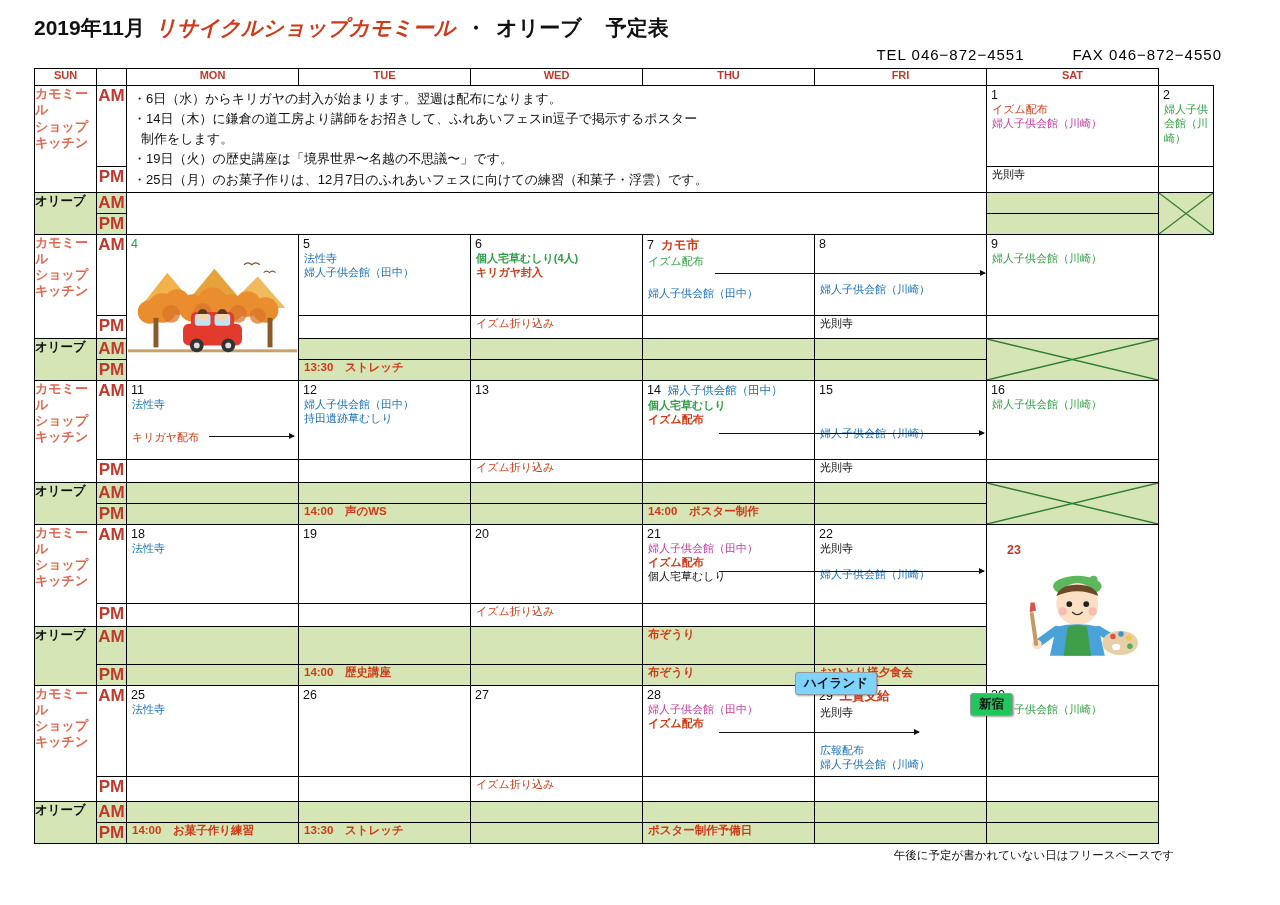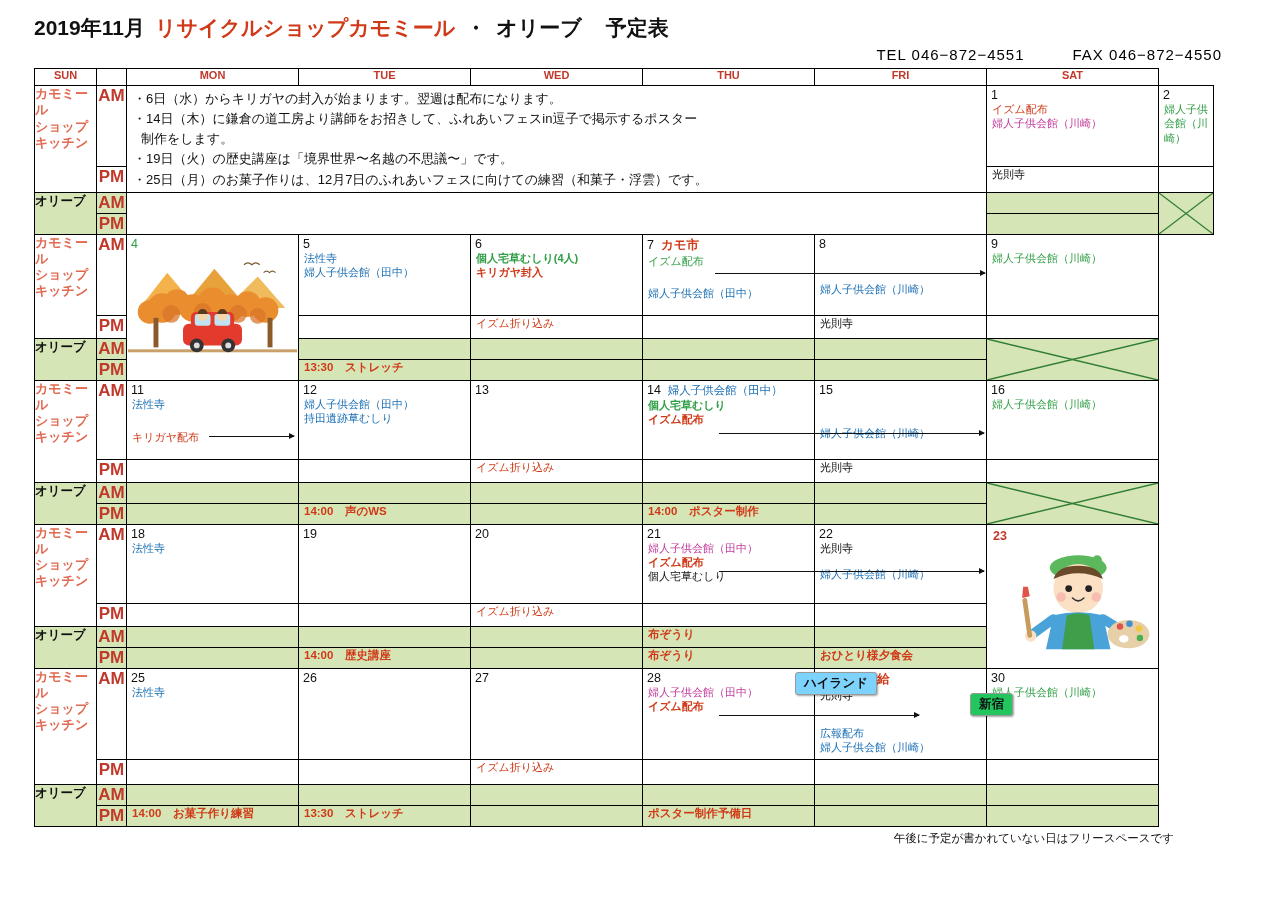--- a/index.html
+++ b/index.html
@@ -8,21 +8,21 @@
     background:#ffffff;
     font-family:"Liberation Sans","DejaVu Sans",sans-serif;
     color:#000;
     overflow:hidden;
   }
   .page{position:relative;width:1280px;height:905px;box-sizing:border-box;padding:14px 30px 0 34px;}
 
   
   .title-row{display:flex;align-items:flex-end;gap:10px;white-space:nowrap;}
   .t-date{font-size:21px;font-weight:bold;color:#111;letter-spacing:0px;}
-  .t-main{font-size:21px;font-weight:bold;color:#d03a18;}
+  .t-main{font-size:21px;font-weight:bold;color:#d03a18;font-style:italic;}
   .t-kitchen{font-size:21px;font-weight:bold;color:#1a7ec2;}
   .t-amp{font-size:21px;font-weight:bold;color:#111;}
   .t-olive{font-size:21px;font-weight:bold;color:#111;}
   .t-yotei{font-size:21px;font-weight:bold;color:#111;margin-left:14px;}
 
   .contact-row{display:flex;justify-content:flex-end;gap:48px;font-size:15px;letter-spacing:1px;margin:4px 28px 5px 0;}
 
   
   table.cal{border-collapse:collapse;table-layout:fixed;width:1180px;}
   table.cal td,table.cal th{border:1px solid #000;padding:0;vertical-align:top;}
@@ -387,21 +387,21 @@
         <div class="evt r bold">イズム配布</div>
         <div class="evt k">個人宅草むしり</div>
         <div class="arrow" style="position:absolute;left:72px;top:46px;width:265px"></div>
       </td>
       <td class="cellpad">
         <div class="daynum">22</div>
         <div class="evt k">光則寺</div>
         <div class="evt b" style="margin-top:12px">婦人子供会館（川崎）</div>
       </td>
 
-      <td rowspan="4" style="position:relative;padding:2px">
+      <td rowspan="4" style="position:relative;padding:16px">
         <div class="daynum red">23</div>
         <div class="img-holder" style="height:112px">
           <svg viewBox="0 0 172 118" width="100%" height="100%" preserveAspectRatio="xMidYMid meet">
 
             <ellipse cx="92" cy="26" rx="30" ry="13" fill="#5cb85c"></ellipse>
             <circle cx="112" cy="18" r="5" fill="#5cb85c"></circle>
 
             <circle cx="92" cy="48" r="26" fill="#fbe0c4"></circle>
             <path d="M66 38 q26 -12 52 0 q-4 -14 -26 -14 q-22 0 -26 14z" fill="#6b4a2a"></path>
             <circle cx="82" cy="48" r="3.6" fill="#222"></circle>

